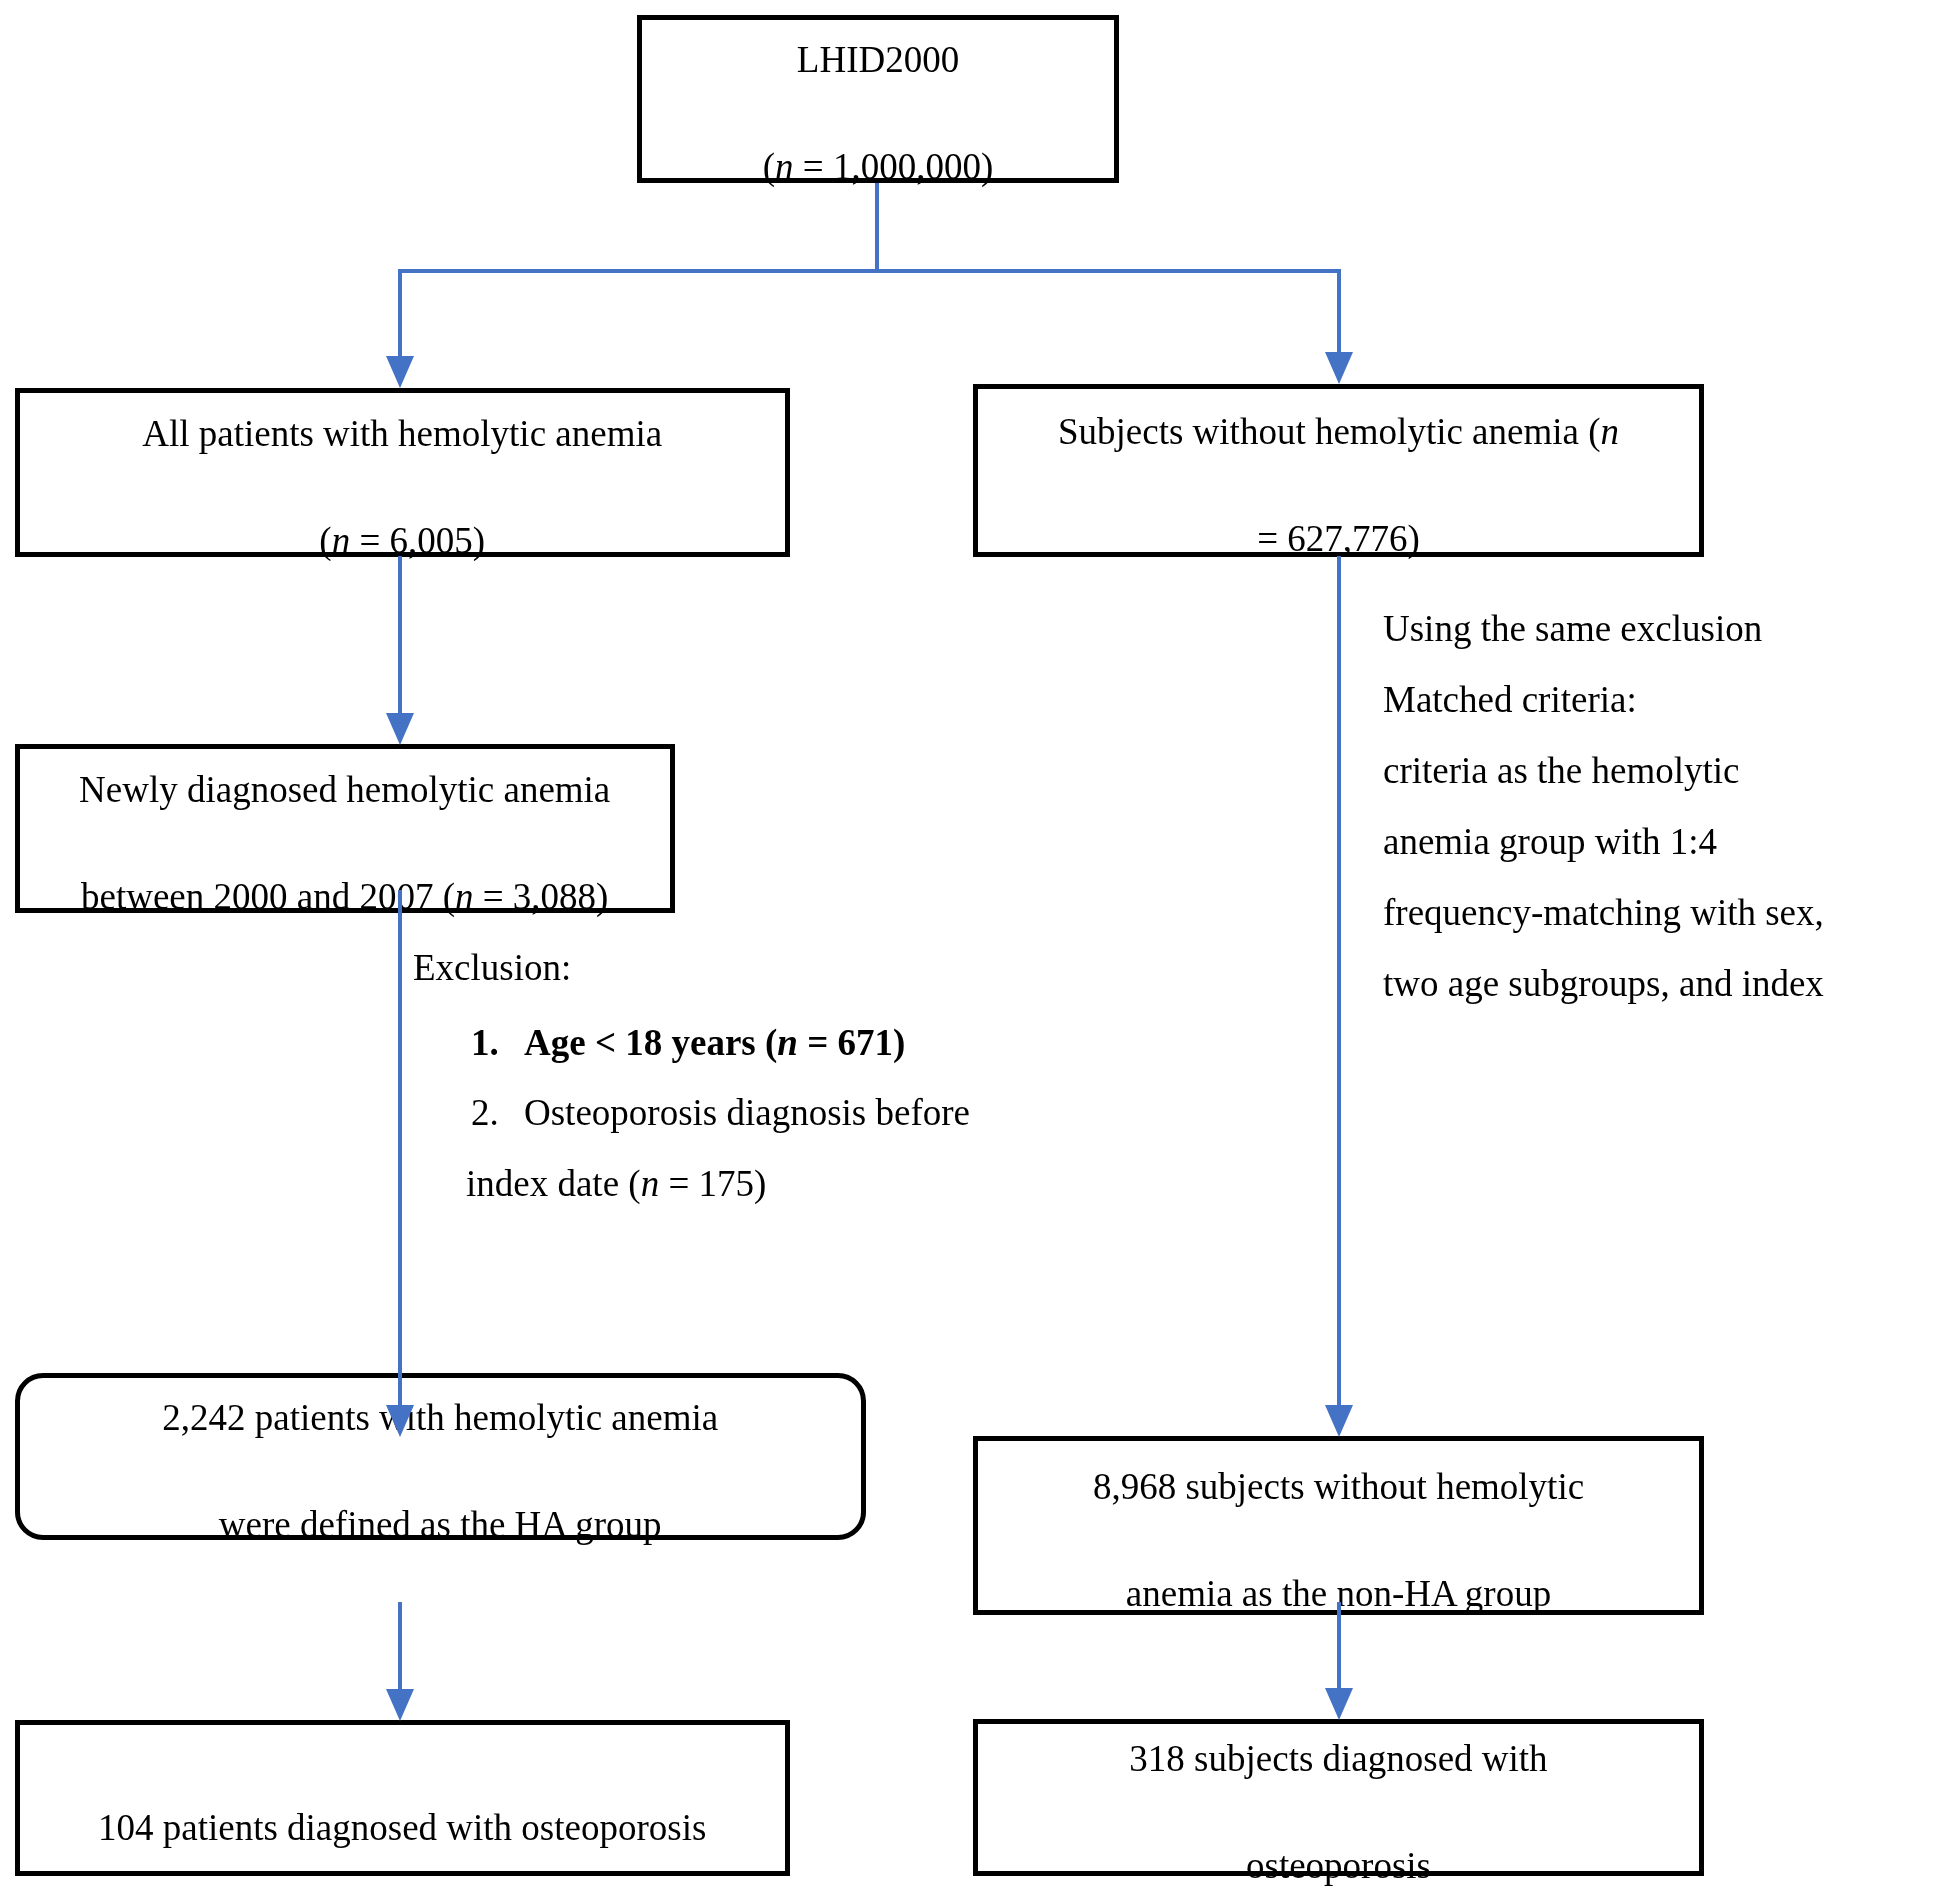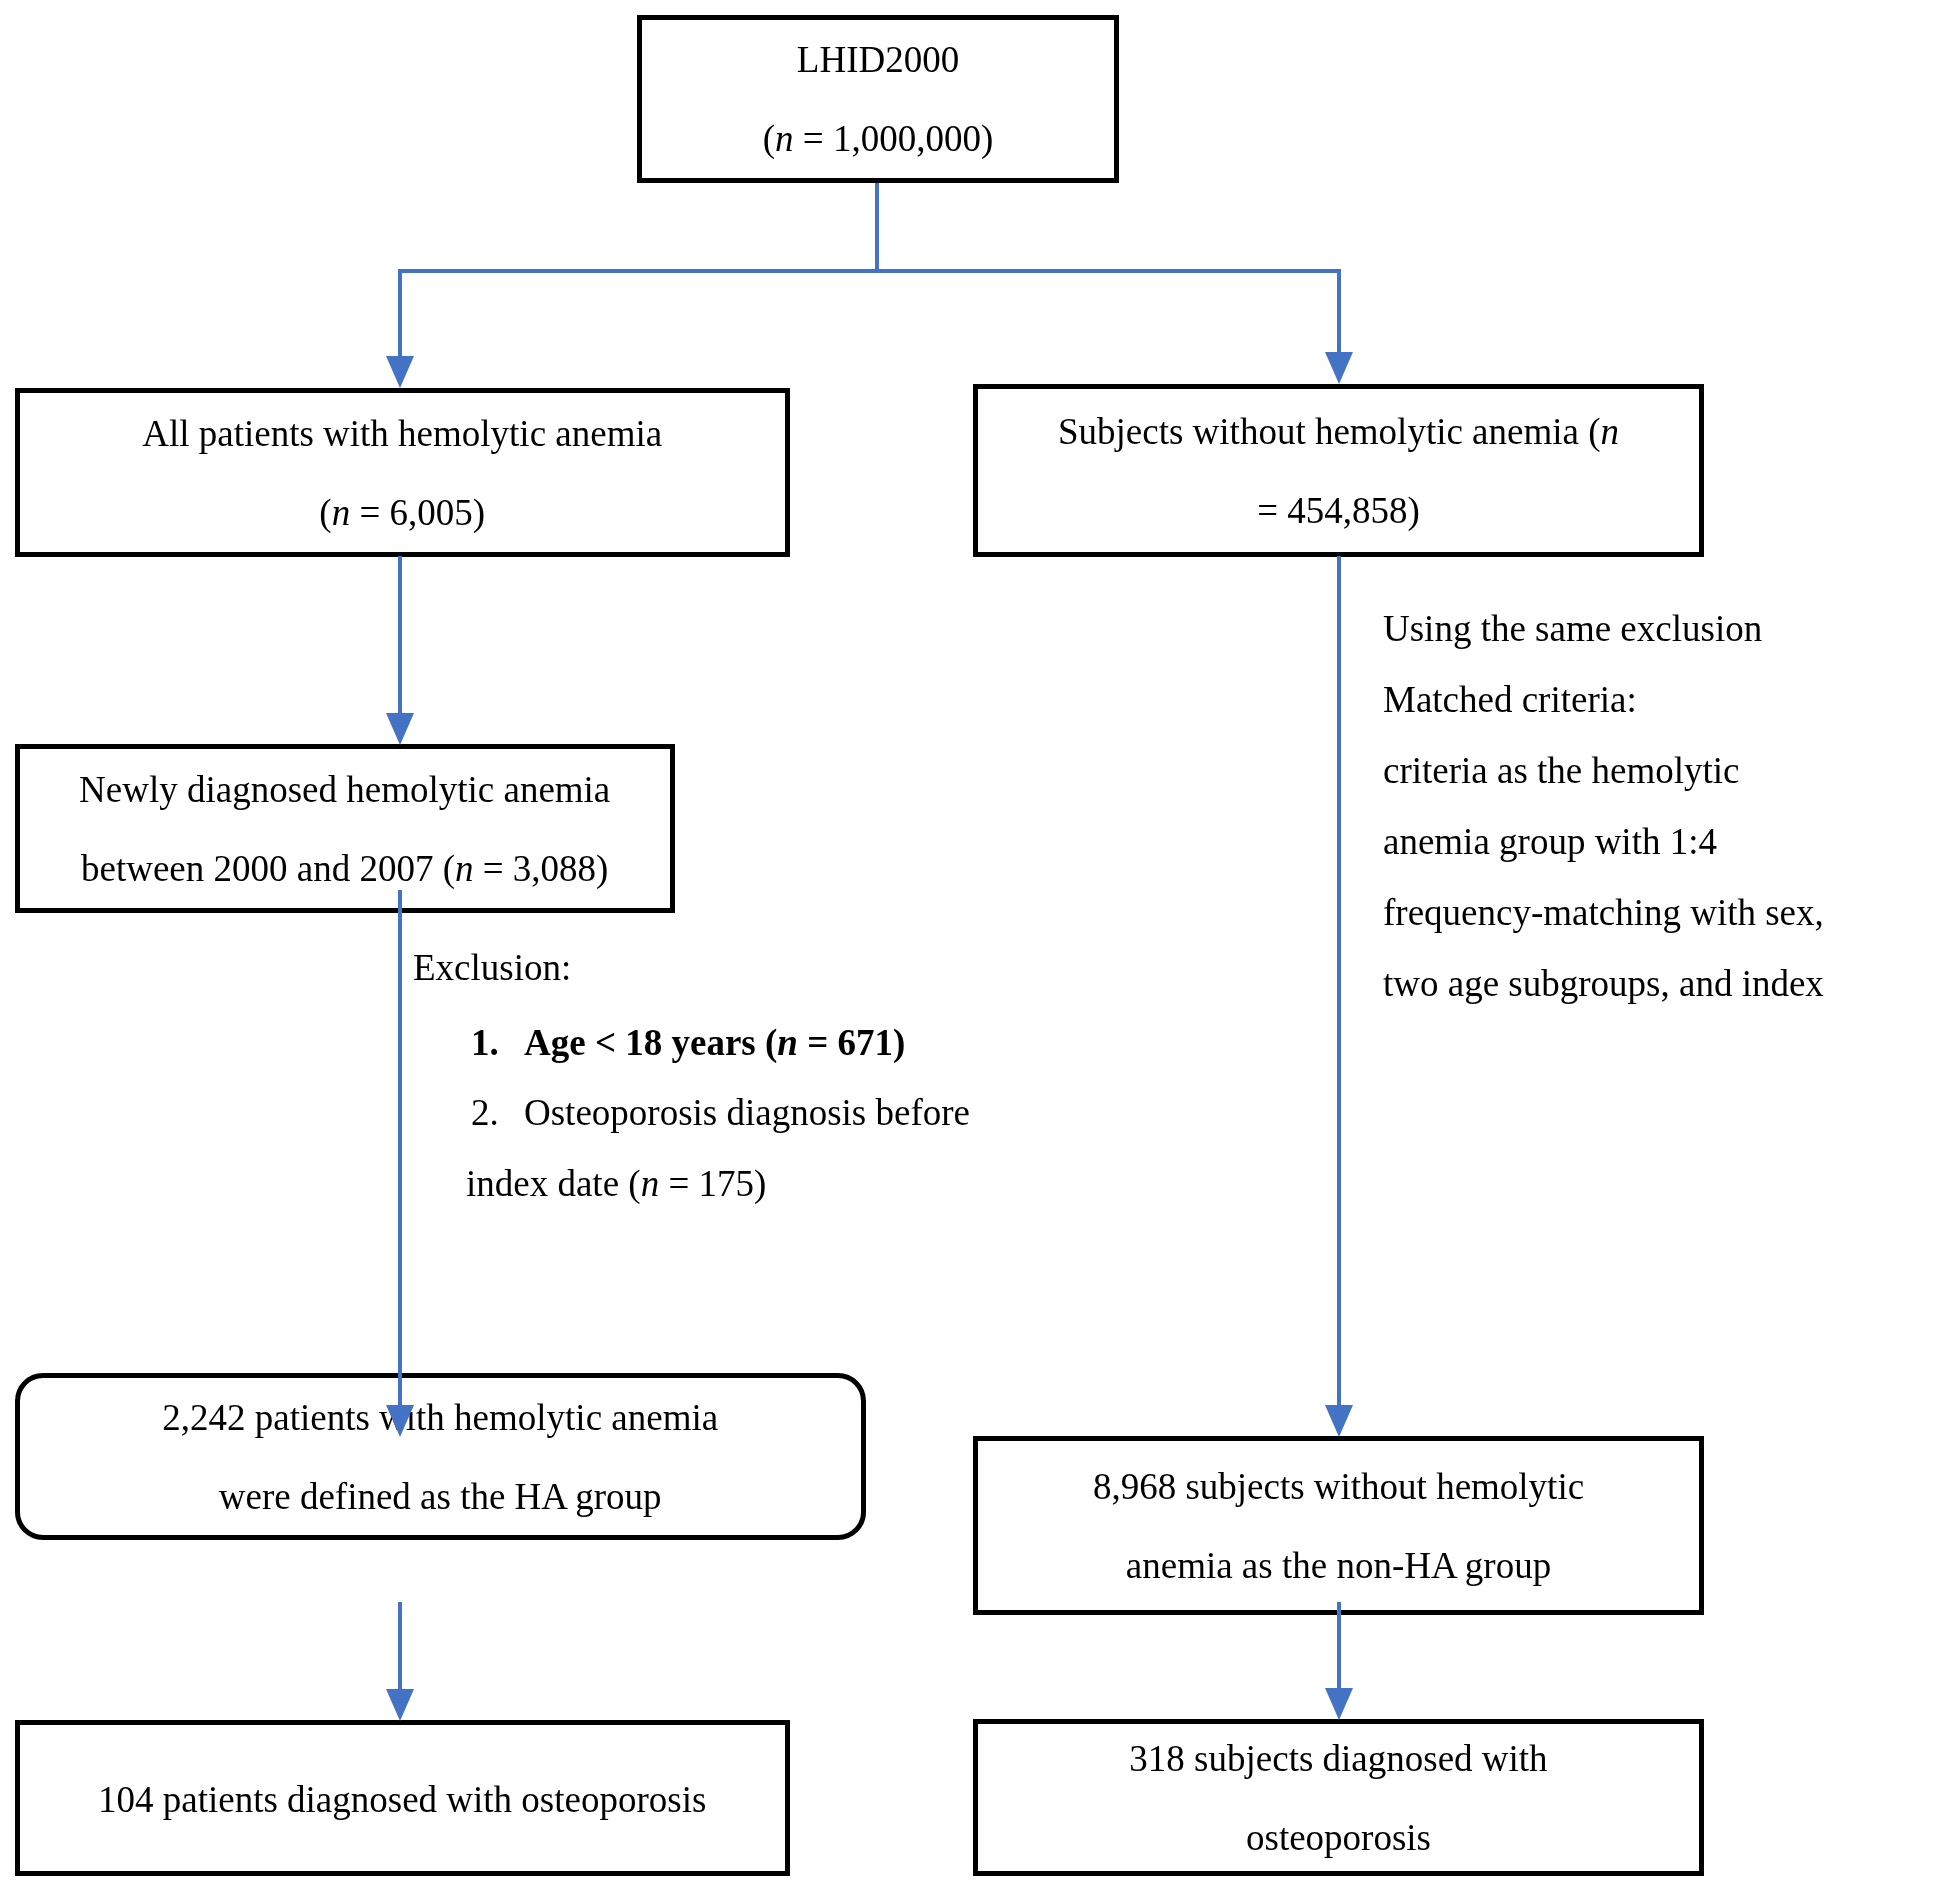--- a/index.html
+++ b/index.html
@@ -18,21 +18,21 @@
     background: #ffffff;
     border: 5.3px solid var(--border, #000000);
     display: flex;
     flex-direction: column;
     align-items: center;
     justify-content: center;
     text-align: center;
     font-size: 37px;
     line-height: 79px;
   }
-  .box .ln { white-space: nowrap; }
+  .box .ln { white-space: nowrap; margin-top: 28px; }
   .top-align { justify-content: flex-start; padding-top: 35px; }
   .vline { position: absolute; width: 4.2px; background: var(--arrow, #4472C4); }
   .hline { position: absolute; height: 4.2px; background: var(--arrow, #4472C4); }
   .ahead {
     position: absolute; width: 0; height: 0;
     border-left: 14px solid transparent;
     border-right: 14px solid transparent;
     border-top: 32px solid var(--arrow, #4472C4);
   }
   .note-line { position: absolute; font-size: 37px; white-space: nowrap; line-height: normal; }
@@ -54,21 +54,21 @@
     <div class="ln"><span>(</span><i>n</i><span> = 1,000,000)</span></div>
   </div>
 
   <div class="box" style="left:14.7px; top:388px; width:775px; height:169px;">
     <div class="ln">All patients with hemolytic anemia</div>
     <div class="ln"><span>(</span><i>n</i><span> = 6,005)</span></div>
   </div>
 
   <div class="box" style="left:973px; top:384px; width:731px; height:173px;">
     <div class="ln"><span>Subjects without hemolytic anemia (</span><i>n</i></div>
-    <div class="ln">= 454,858)</div>
+    <div class="ln">= 627,776)</div>
   </div>
 
   <div class="box" style="left:14.7px; top:744px; width:660px; height:169px;">
     <div class="ln">Newly diagnosed hemolytic anemia</div>
     <div class="ln"><span>between 2000 and 2007 (</span><i>n</i><span> = 3,088)</span></div>
   </div>
 
   <div class="box" style="left:14.7px; top:1373px; width:851px; height:167px;border-radius:28px;">
     <div class="ln">2,242 patients with hemolytic anemia</div>
     <div class="ln">were defined as the HA group</div>

